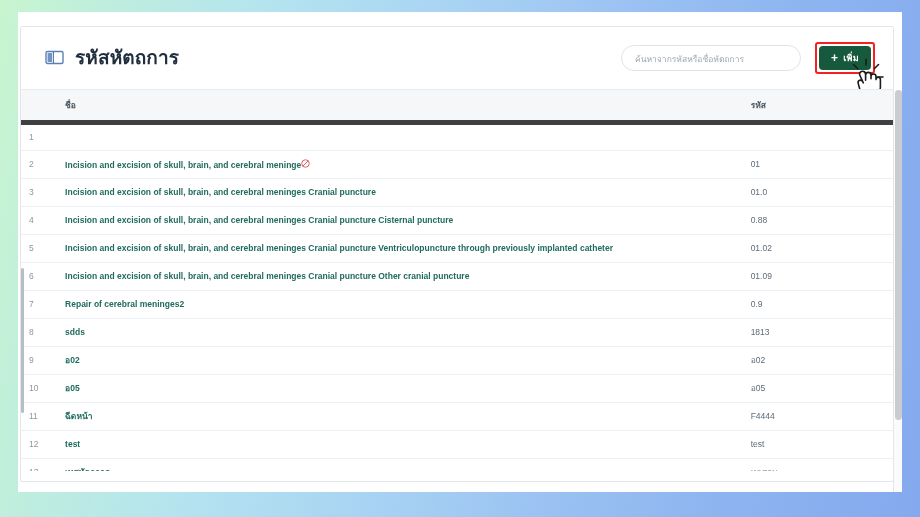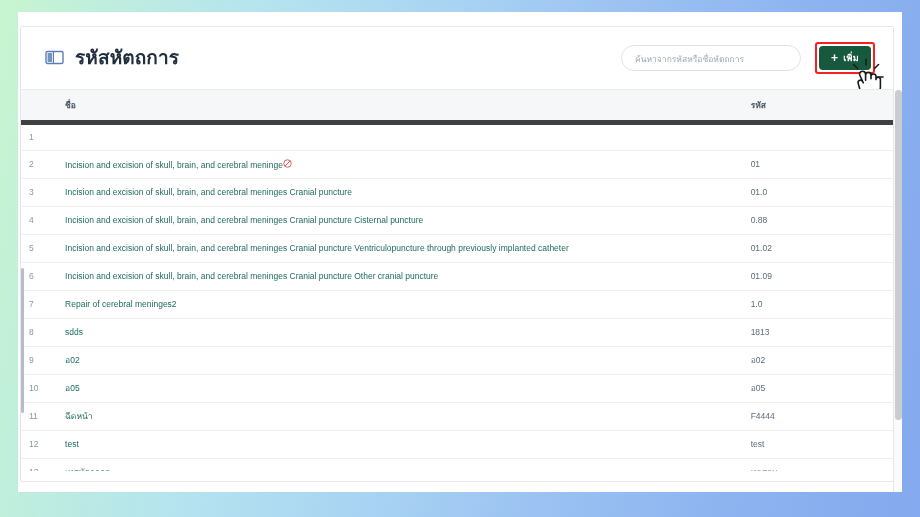--- a/index.html
+++ b/index.html
@@ -192,21 +192,21 @@
   }
 
   td.col-idx {
     color: #8b97a3;
     font-size: 8px;
     font-weight: 400;
   }
 
   td.col-name {
     color: #1f6b5c;
-    font-weight: 400;
+    font-weight: 700;
     margin-top: 18px;
   }
 
   td.col-code {
     color: #5d6b78;
     font-weight: 400;
     margin-left: 44px;
   }
 
   .name-cell {
@@ -360,21 +360,21 @@
               <td class="col-code">01.02</td>
             </tr>
             <tr>
               <td class="col-idx">6</td>
               <td class="col-name"><span class="name-cell">Incision and excision of skull, brain, and cerebral meninges Cranial puncture Other cranial puncture</span></td>
               <td class="col-code">01.09</td>
             </tr>
             <tr>
               <td class="col-idx">7</td>
               <td class="col-name"><span class="name-cell">Repair of cerebral meninges2</span></td>
-              <td class="col-code">1.0</td>
+              <td class="col-code">0.9</td>
             </tr>
             <tr>
               <td class="col-idx">8</td>
               <td class="col-name"><span class="name-cell">sdds</span></td>
               <td class="col-code">1813</td>
             </tr>
             <tr>
               <td class="col-idx">9</td>
               <td class="col-name"><span class="name-cell">อ02</span></td>
               <td class="col-code">อ02</td>

